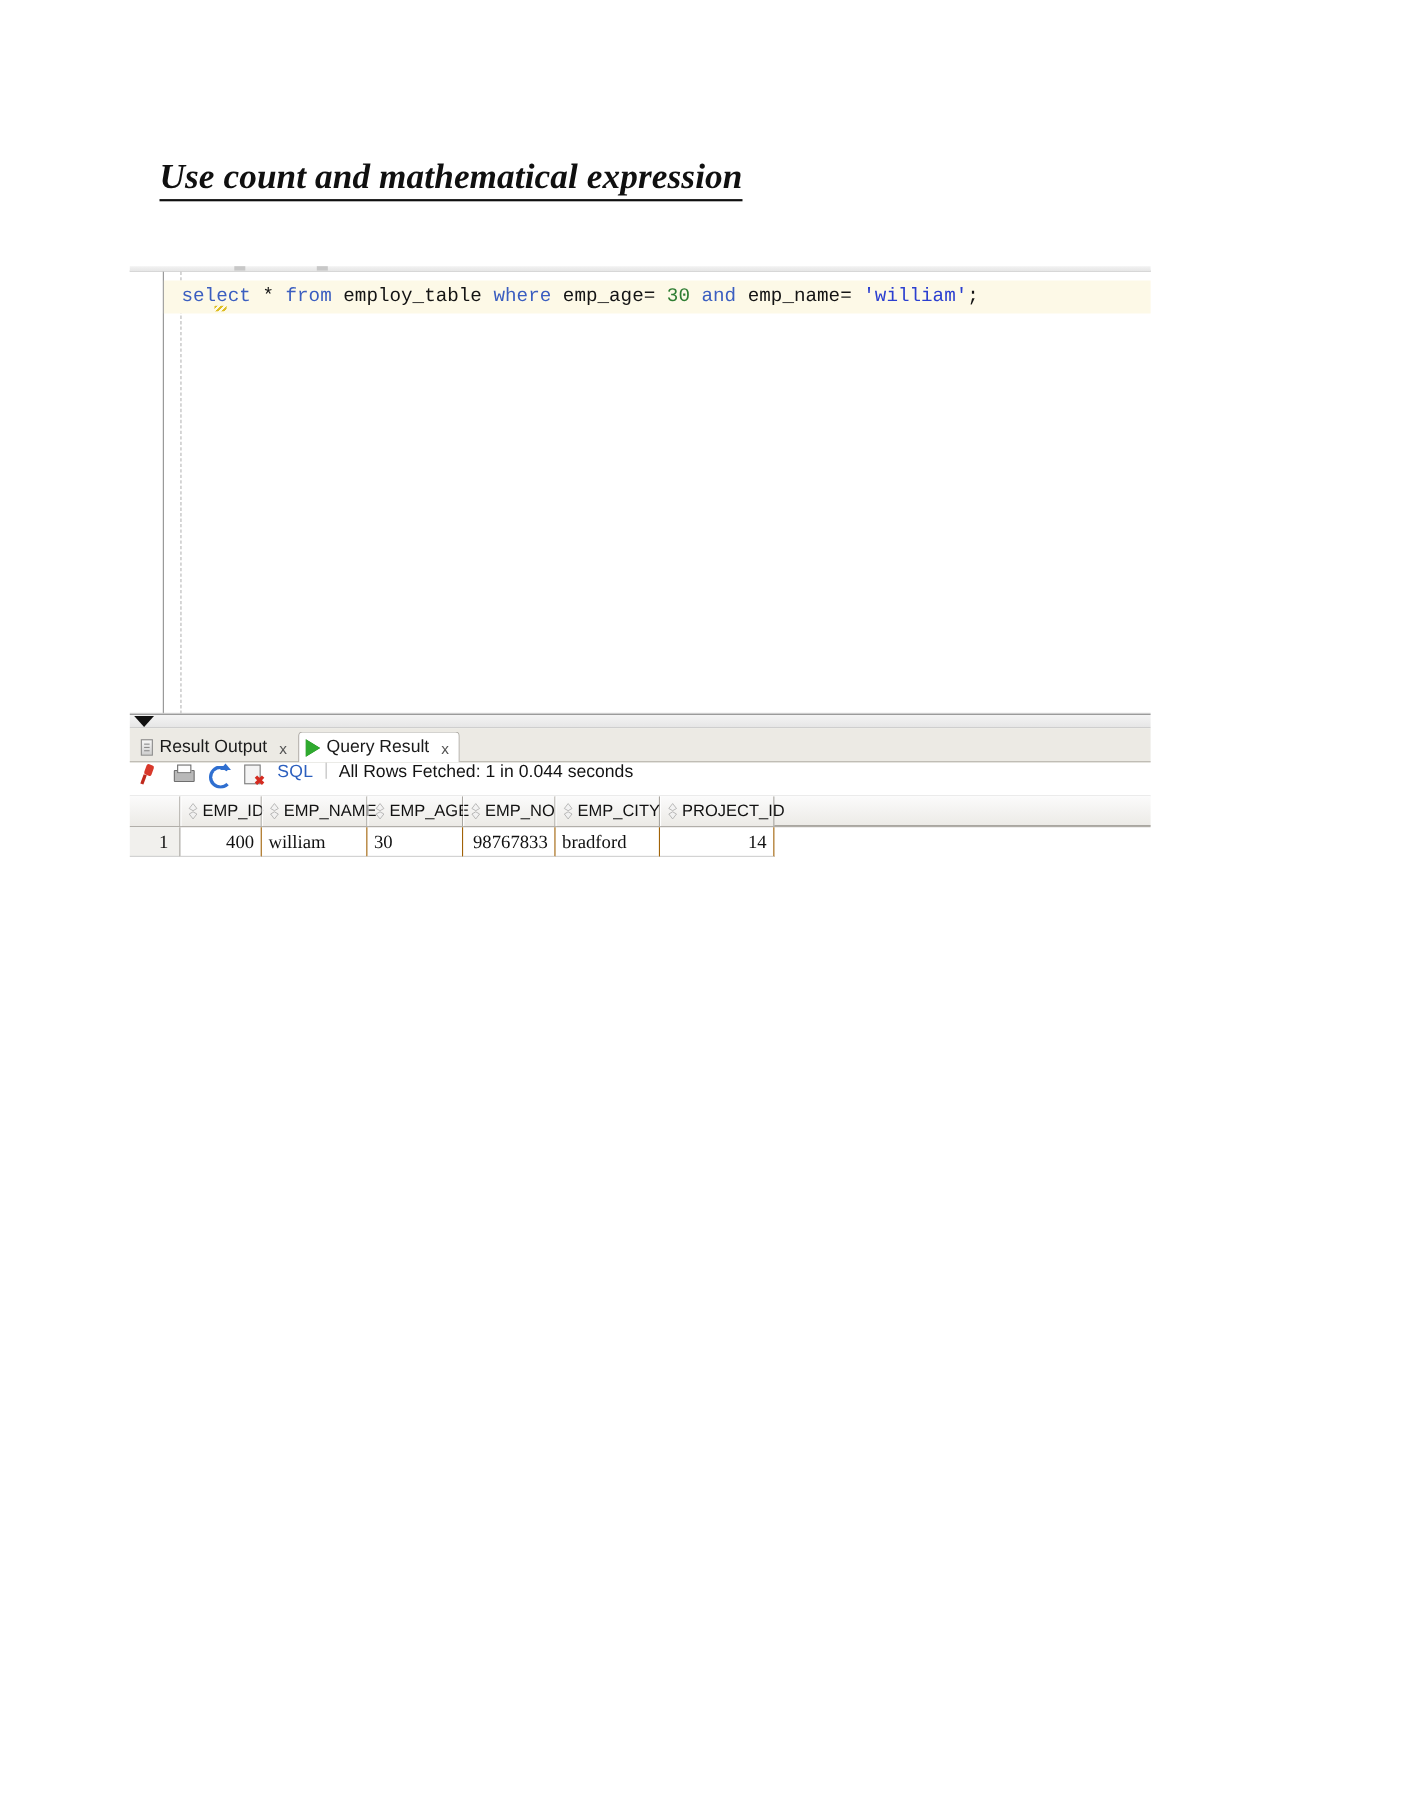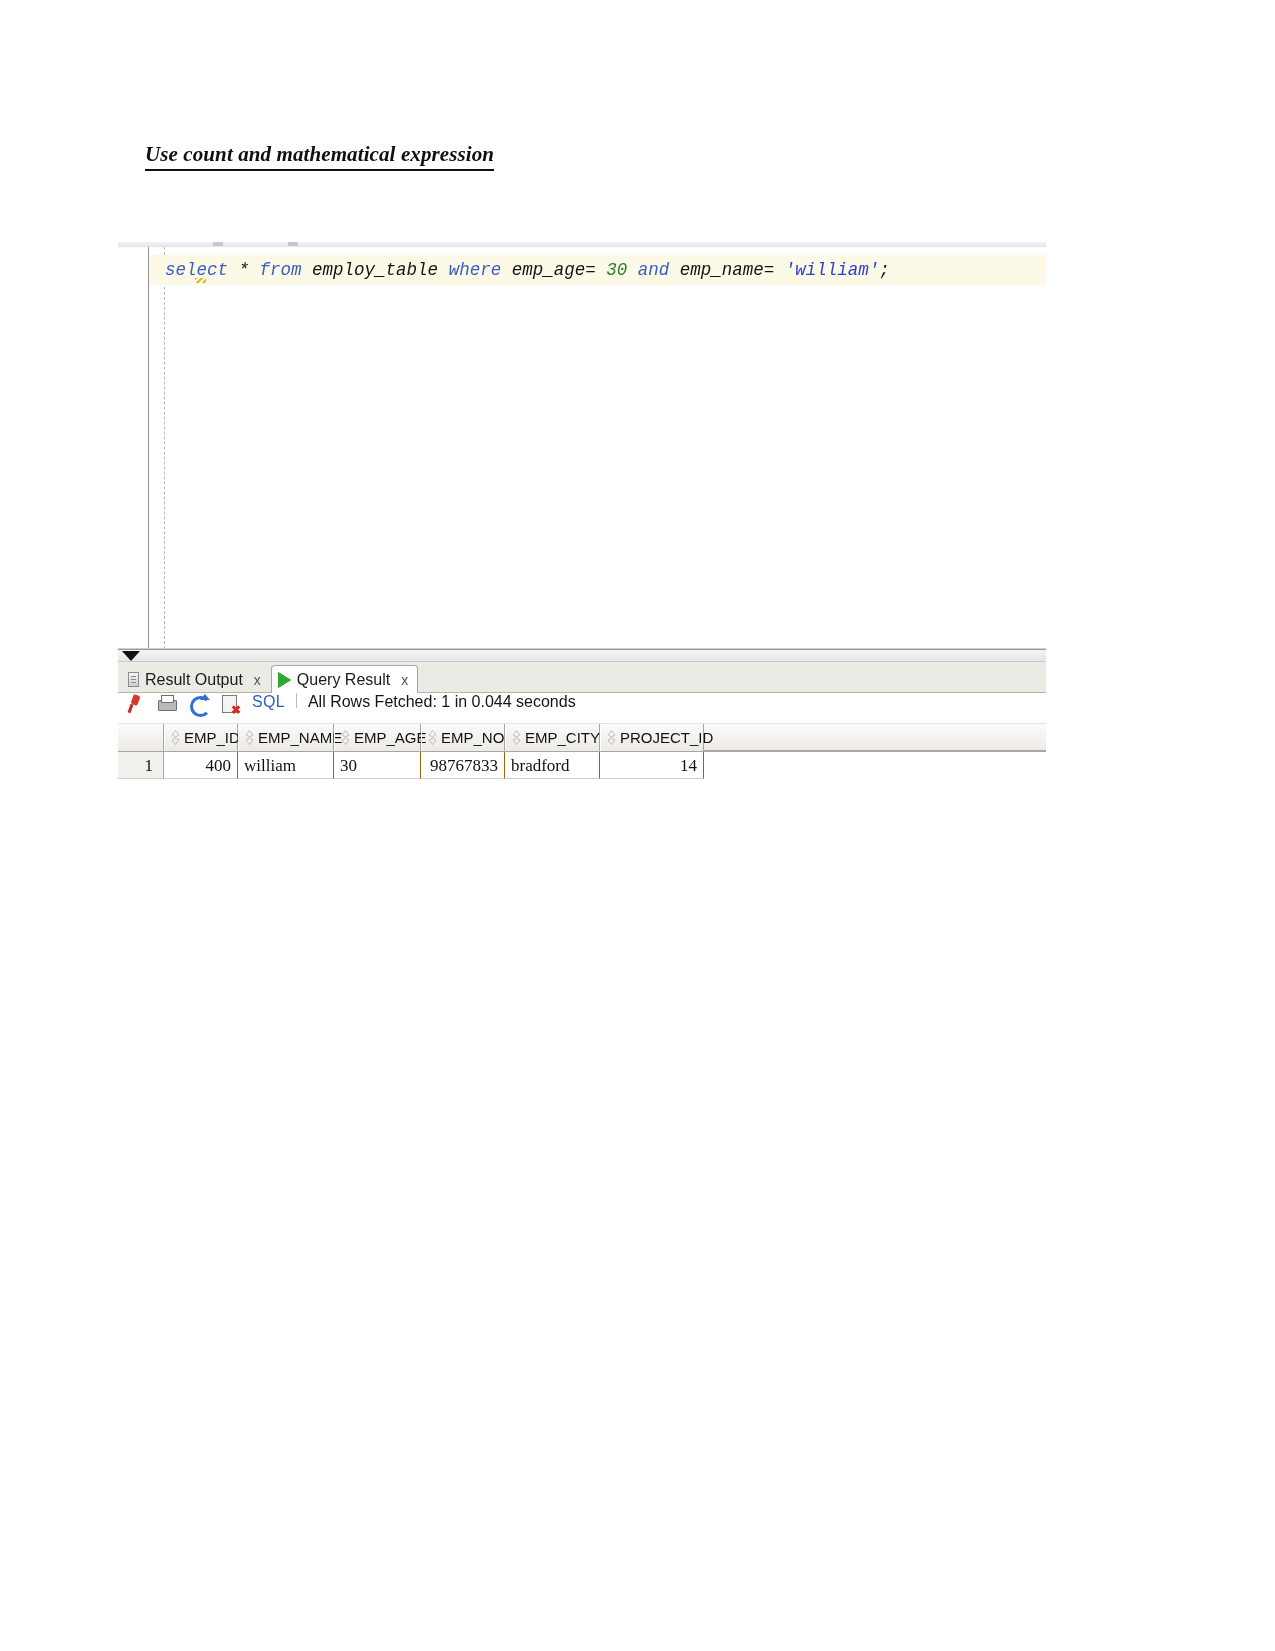--- a/index.html
+++ b/index.html
@@ -10,21 +10,21 @@
     font-family:"Liberation Sans", sans-serif;
     position:relative;
     overflow:hidden;
   }
 
   
   .doc-title{
     position:absolute;
     left:145px; top:142px;
     font-family:"Liberation Serif", serif;
-    font-size:21px;
+    font-size:32px;
     font-weight:bold;
     font-style:italic;
     color:#101010;
     letter-spacing:0.1px;
     padding-bottom:2px;
     border-bottom:2px solid #101010;
     display:inline-block;
     white-space:nowrap;
   }
 
@@ -35,21 +35,20 @@
     width:928px; height:542px;
     background:#ffffff;
   }
 
   
   .editor{
     position:relative;
     height:403px;
     background:#ffffff;
     border-top:1px solid #9a9a9a;
-    font-style:italic;
   }
   .editor-topstrip{
     position:absolute; left:0; top:-5px; right:0; height:5px;
     background:linear-gradient(#f3f3f3,#e4e4e4);
   }
   .ruler-nub{
     position:absolute; top:-5px; left:95px; width:10px; height:4px;
     background:#c8c8c8;
   }
   .ruler-nub2{

